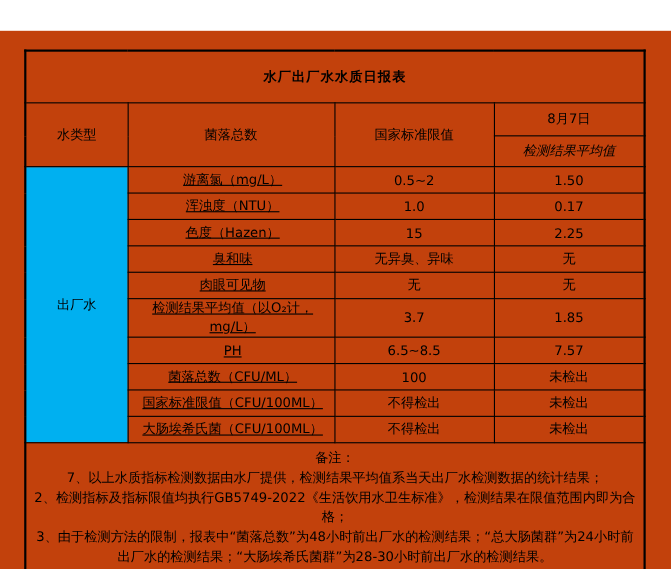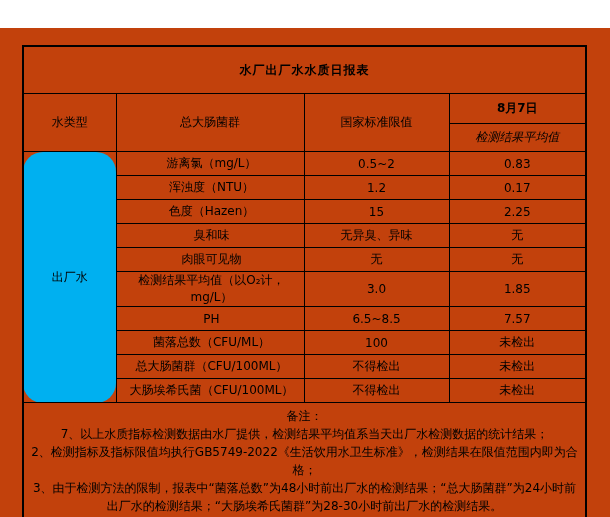--- a/index.html
+++ b/index.html
@@ -31,30 +31,30 @@
     overflow: hidden;
   }
   .title-cell {
     height: 46px;
     font-size: 15px;
     font-weight: bold;
     letter-spacing: 1px;
   }
   .hdr-row-top td { height: 29px; }
   .hdr-row-bottom td { height: 27px; font-style: italic; }
-  .date-cell { font-weight: bold; font-size: 13px; }
+  .date-cell { font-weight: normal; font-size: 13px; }
   .body-row td { height: 23px; }
   .item-cell {
     text-align: center;
     padding-left: 3px !important;
+    text-decoration: underline;
   }
   .water-type-cell {
     background: #00B0F0;
     font-size: 12px;
-    border-radius: 20px;
   }
   .notes-cell {
     text-align: center;
     vertical-align: top !important;
     padding: 4px 5px !important;
     line-height: 18px;
     font-size: 12px;
   }
   .notes-cell p { margin: 0; }
 </style>
@@ -70,71 +70,71 @@
       <col style="width:137px">
     </colgroup>
 
     <tbody>
         <tr>
       <td class="title-cell" colspan="4">水厂出厂水水质日报表</td>
     </tr>
 
     <tr class="hdr-row-top">
       <td rowspan="2">水类型</td>
-      <td rowspan="2">总大肠菌群</td>
+      <td rowspan="2">菌落总数</td>
       <td rowspan="2">国家标准限值</td>
       <td class="date-cell">8月7日</td>
     </tr>
     <tr class="hdr-row-bottom">
       <td>检测结果平均值</td>
     </tr>
 
     <tr class="body-row">
       <td class="water-type-cell" rowspan="10">出厂水</td>
       <td class="item-cell">游离氯（mg/L）</td>
       <td>0.5~2</td>
-      <td>0.83</td>
+      <td>1.50</td>
     </tr>
     <tr class="body-row">
       <td class="item-cell">浑浊度（NTU）</td>
-      <td>1.2</td>
+      <td>1.0</td>
       <td>0.17</td>
     </tr>
     <tr class="body-row">
       <td class="item-cell">色度（Hazen）</td>
       <td>15</td>
       <td>2.25</td>
     </tr>
     <tr class="body-row">
       <td class="item-cell">臭和味</td>
       <td>无异臭、异味</td>
       <td>无</td>
     </tr>
     <tr class="body-row">
       <td class="item-cell">肉眼可见物</td>
       <td>无</td>
       <td>无</td>
     </tr>
     <tr class="body-row">
       <td class="item-cell">检测结果平均值（以O₂计，mg/L）</td>
-      <td>3.0</td>
+      <td>3.7</td>
       <td>1.85</td>
     </tr>
     <tr class="body-row">
       <td class="item-cell">PH</td>
       <td>6.5~8.5</td>
       <td>7.57</td>
     </tr>
     <tr class="body-row">
       <td class="item-cell">菌落总数（CFU/ML）</td>
       <td>100</td>
       <td>未检出</td>
     </tr>
     <tr class="body-row">
-      <td class="item-cell">总大肠菌群（CFU/100ML）</td>
+      <td class="item-cell">国家标准限值（CFU/100ML）</td>
       <td>不得检出</td>
       <td>未检出</td>
     </tr>
     <tr class="body-row">
       <td class="item-cell">大肠埃希氏菌（CFU/100ML）</td>
       <td>不得检出</td>
       <td>未检出</td>
     </tr>
 
     <tr>

